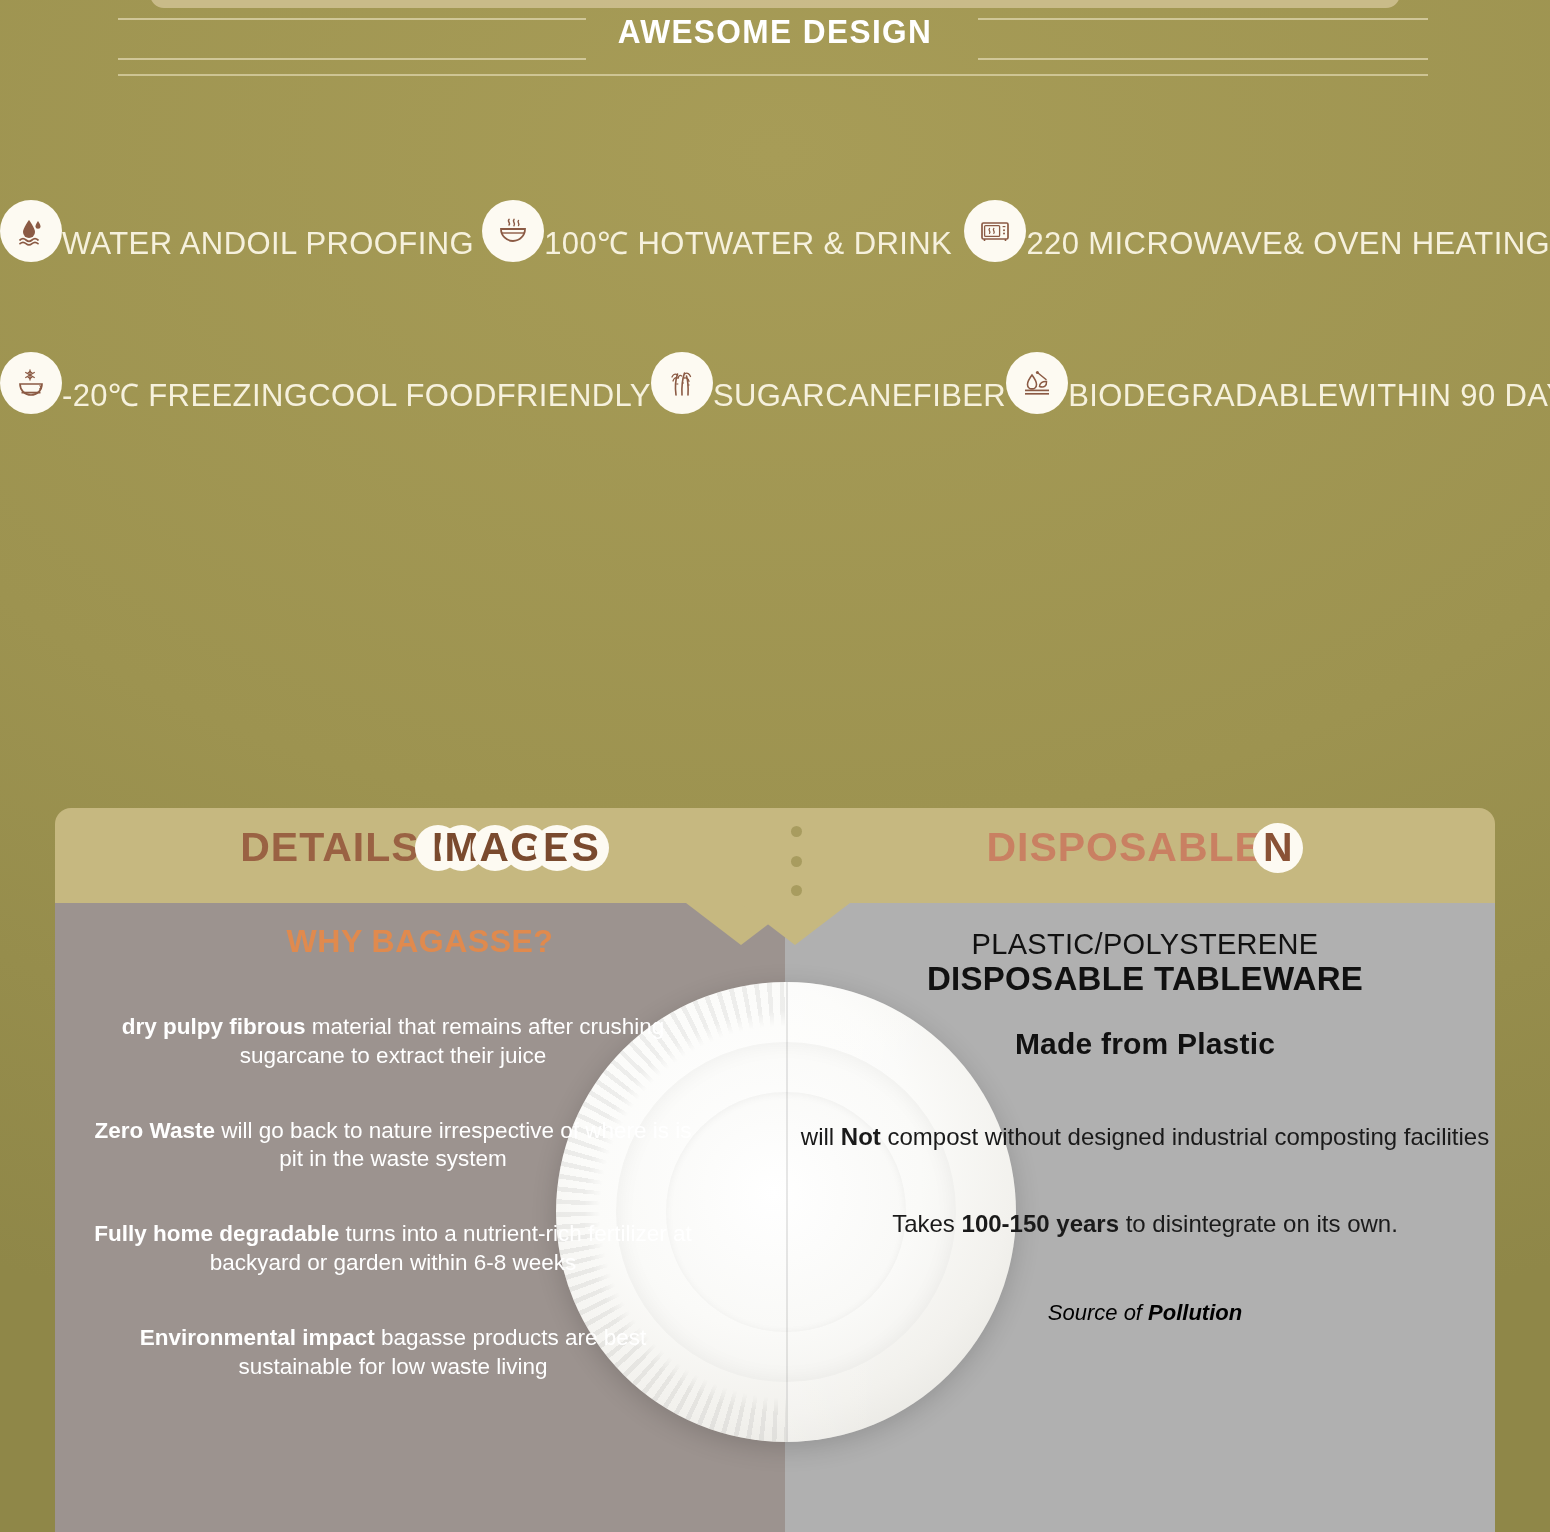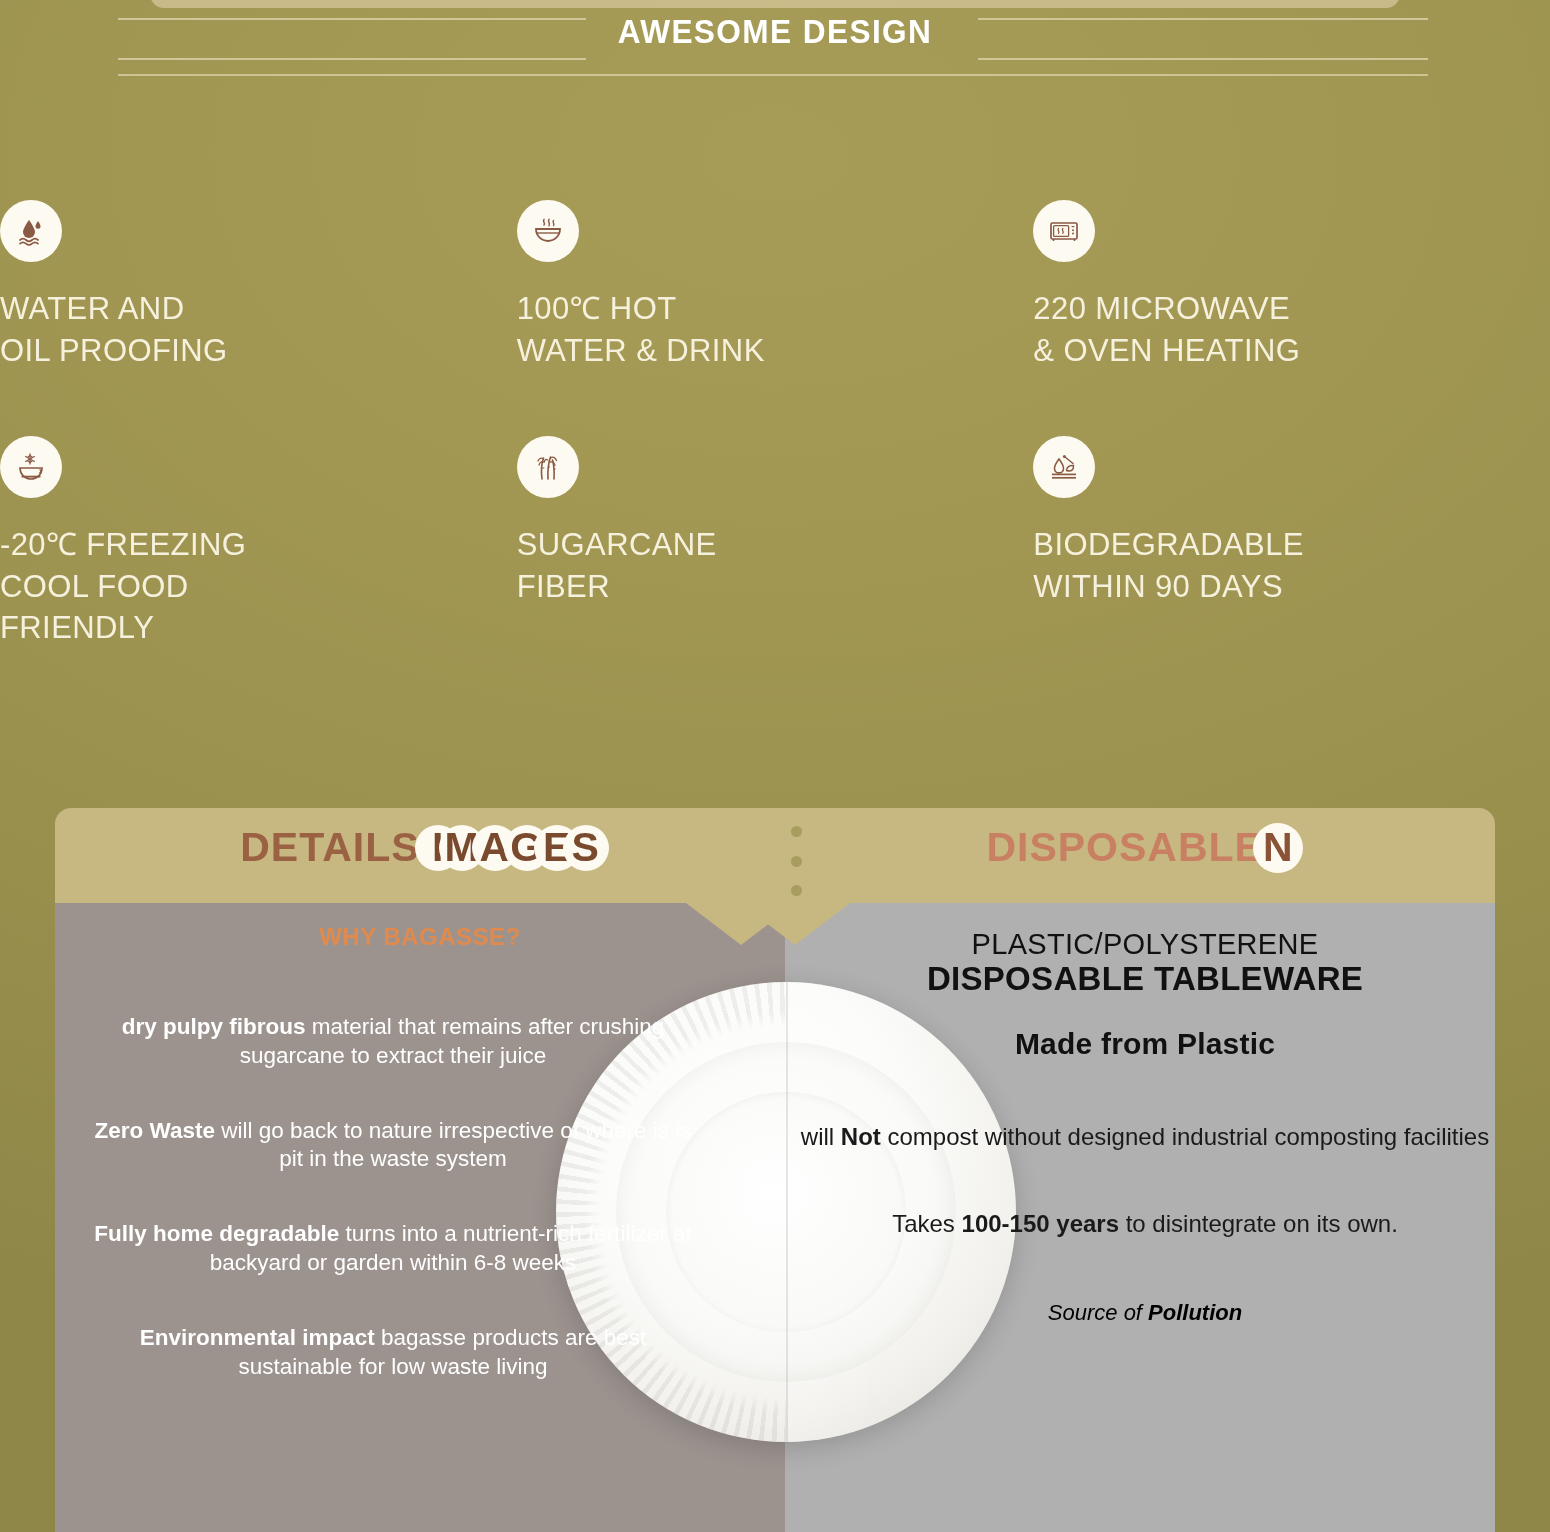--- a/index.html
+++ b/index.html
@@ -45,21 +45,21 @@
     position:absolute;left:118px;top:74px;width:1310px;height:2px;
     background:#d8cfa4;opacity:.8;
   }
 
   
   .features{
     position:absolute;left:0;top:200px;width:1550px;
   }
   .frow{display:flex;width:1550px;}
   .fcell{
-    flex:1 1 0;display:flex;flex-direction:column;align-items:flex-start;
+    flex:1 1 0;display:flex;flex-direction:row;align-items:center;
   }
   .fcell .icon-wrap{
     width:62px;height:62px;border-radius:50%;
     background:#fdfaf2;
     display:flex;align-items:center;justify-content:center;
     box-shadow:0 0 0 0 rgba(0,0,0,0);
     margin-bottom:26px;
   }
   .fcell .icon-wrap svg{display:block;}
   .fcell .flabel{
@@ -132,21 +132,21 @@
     content:"";position:absolute;left:631px;top:0;width:110px;height:42px;
     background:#c6b880;clip-path:polygon(0 0,100% 0,50% 100%);
   }
   .panel-right::before{
     content:"";position:absolute;left:-45px;top:0;width:110px;height:42px;
     background:#c6b880;clip-path:polygon(0 0,100% 0,50% 100%);
   }
 
   .why-title{
     position:absolute;left:0;top:115px;width:730px;text-align:center;
-    font-size:24px;font-weight:700;color:#e08a4e;letter-spacing:.5px;
+    font-size:32px;font-weight:700;color:#e08a4e;letter-spacing:.5px;
     z-index:5;
   }
 
   .left-bullets{
     position:absolute;left:8px;top:205px;width:660px;z-index:6;
   }
   .bullet{
     color:#ffffff;text-align:center;font-size:22.5px;line-height:1.28;
     margin-bottom:46px;padding:0 18px;
   }

